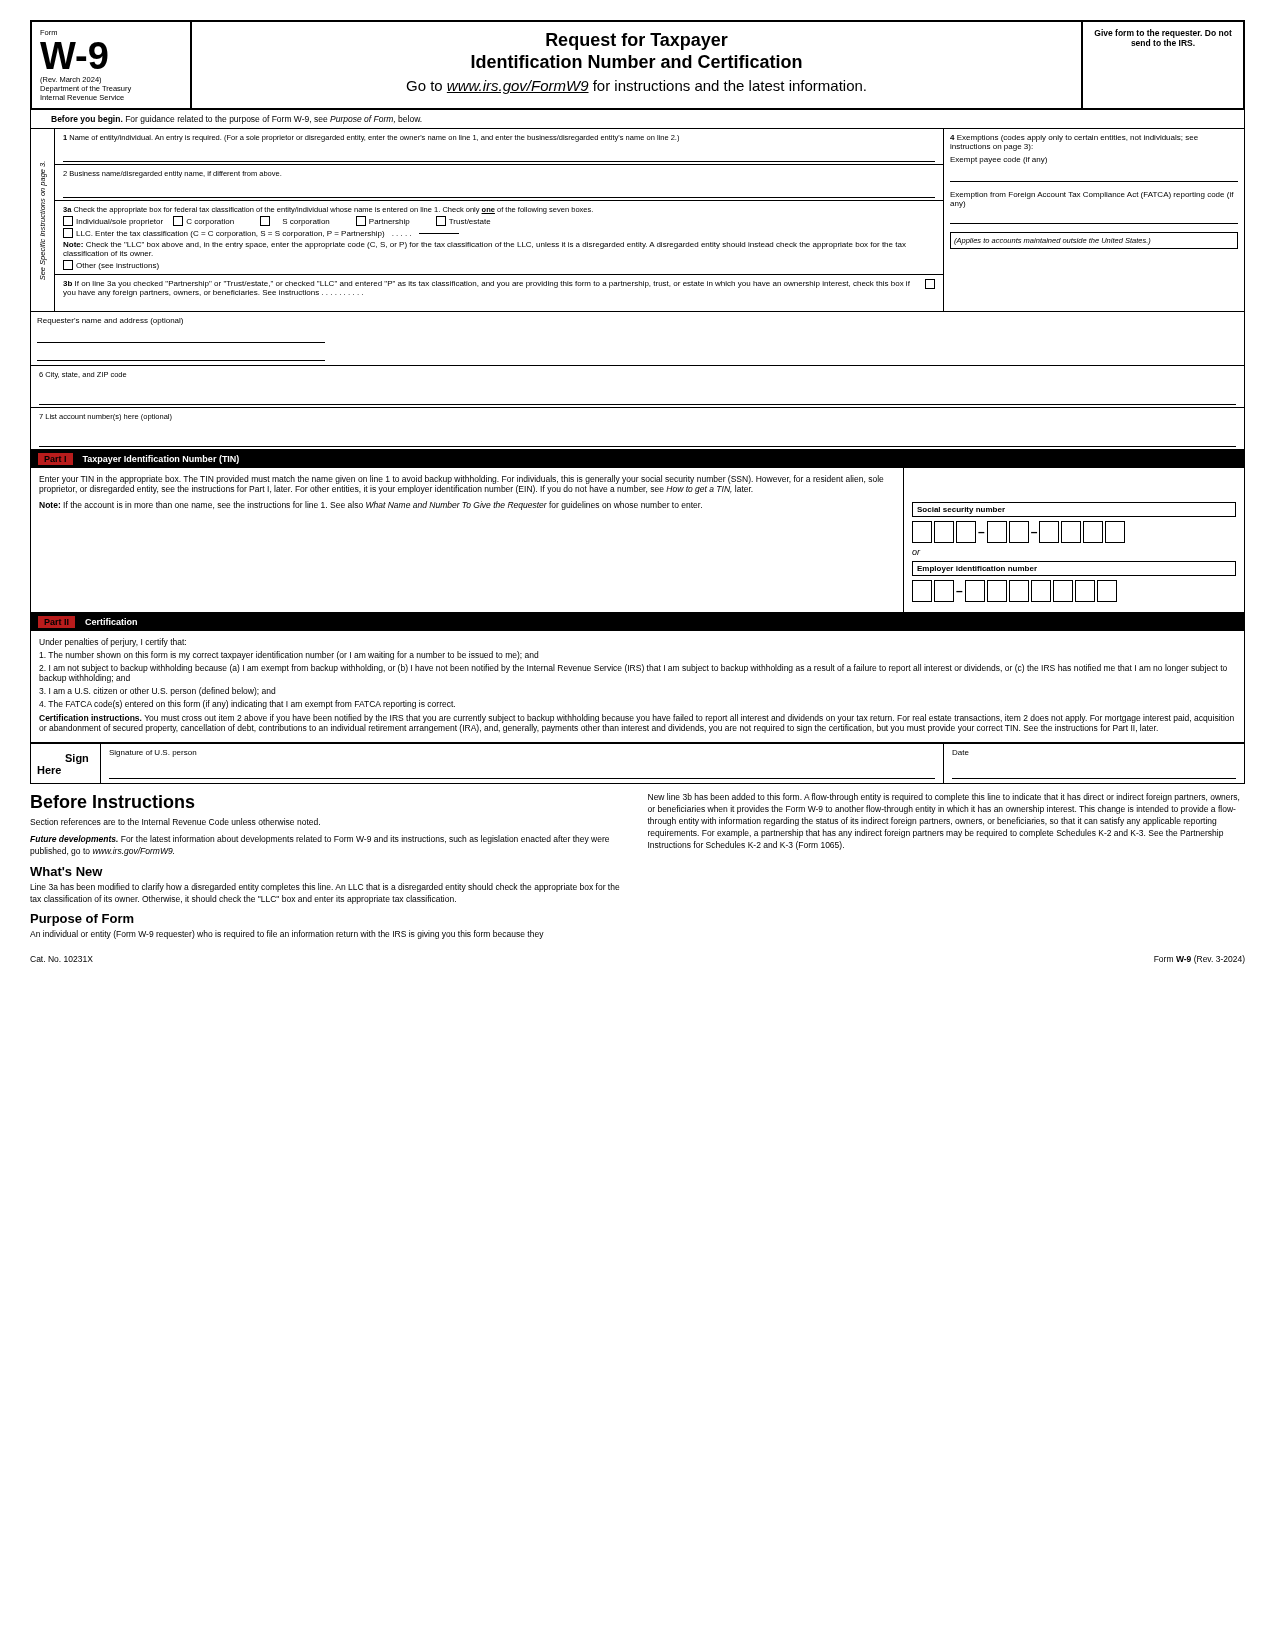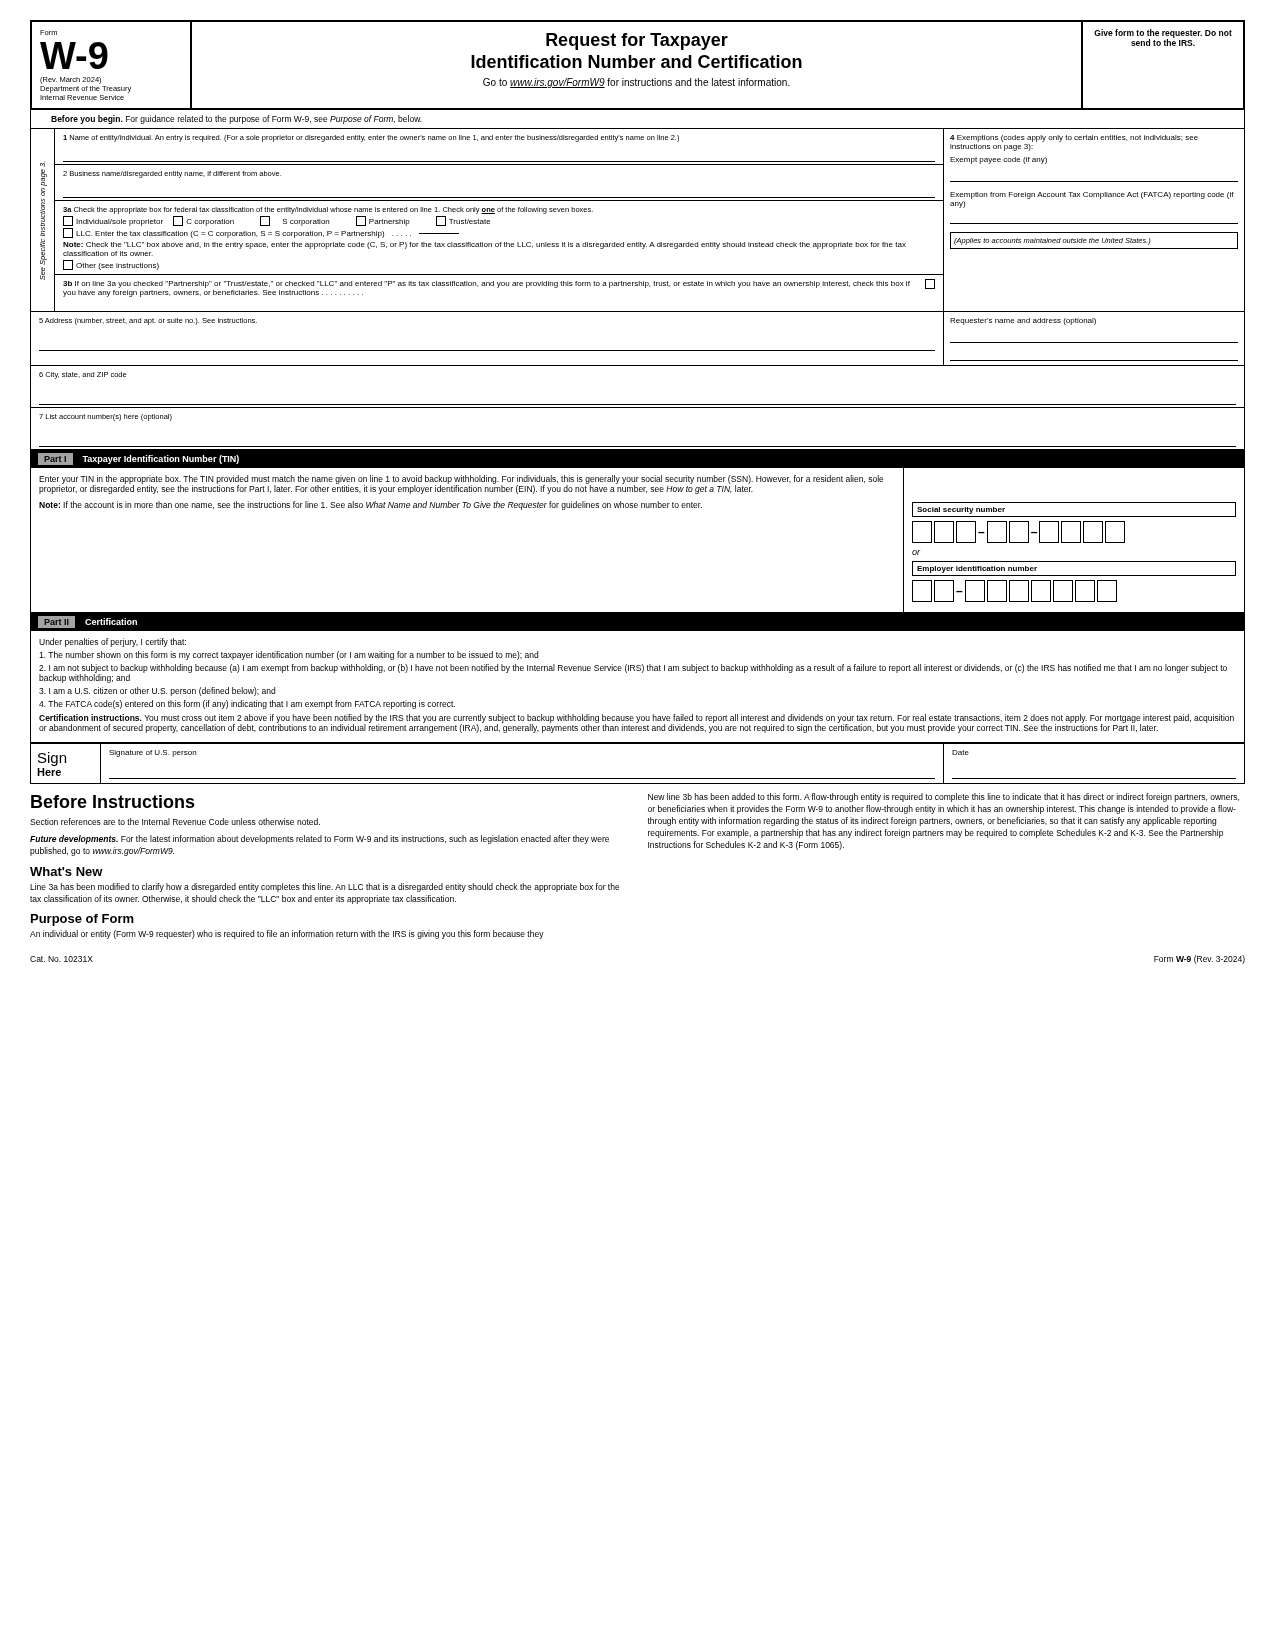--- a/index.html
+++ b/index.html
@@ -47,21 +47,21 @@
       text-align: center;
       padding: 8px 10px;
       border-right: 2px solid #000;
     }
     .header-center h1 {
       font-size: 18px;
       font-weight: bold;
       line-height: 1.2;
     }
     .header-center .subtitle {
-      font-size: 10px;
+      font-size: 15px;
       margin-top: 4px;
     }
     .header-right {
       width: 160px;
       padding: 6px 8px;
       font-size: 8.5px;
       text-align: center;
       font-weight: bold;
     }
     
@@ -156,21 +156,21 @@
       display: flex;
       align-items: center;
       background: #000;
       color: #fff;
       padding: 3px 8px;
       font-size: 9px;
       font-weight: bold;
       gap: 10px;
     }
     .part-header .part-label {
-      background: #a3a3a3;
+      background: #b91c1c;
       color: #000;
       padding: 1px 6px;
       font-weight: bold;
       font-size: 9px;
     }
     
     .tin-section {
       display: flex;
       border: 1px solid #000;
       border-top: none;
@@ -416,26 +416,20 @@
         <div style="border-bottom:1px solid #000; min-height:14px; margin-bottom:8px;"></div>
         <div style="font-size:8px; margin-bottom:2px;">Exemption from Foreign Account Tax Compliance Act (FATCA) reporting code (if any)</div>
         <div style="border-bottom:1px solid #000; min-height:14px; margin-bottom:8px;"></div>
         <div style="font-size:7.5px; font-style:italic; border:1px solid #000; padding:3px;">
           (Applies to accounts maintained outside the United States.)
         </div>
       </div>
     </div>
 
     <div class="form-row">
-      <div style="flex:1; border-right:1px solid #000;">
-        <div class="field-block">
-          <div class="field-label small-text">5  Address (number, street, and apt. or suite no.). See instructions.</div>
-          <div class="address-line"></div>
-        </div>
-      </div>
       <div style="width:300px; padding:4px 6px; font-size:8px;">
         <div>Requester's name and address (optional)</div>
         <div style="border-bottom:1px solid #000; min-height:14px; margin-top:4px;"></div>
         <div style="border-bottom:1px solid #000; min-height:14px; margin-top:4px;"></div>
       </div>
     </div>
 
     <div class="form-row">
       <div style="flex:1;">
         <div class="field-block">
@@ -510,21 +504,21 @@
     <p class="cert-item">3. I am a U.S. citizen or other U.S. person (defined below); and</p>
     <p class="cert-item">4. The FATCA code(s) entered on this form (if any) indicating that I am exempt from FATCA reporting is correct.</p>
     <p class="cert-item" style="margin-top:4px;">
       <span class="bold">Certification instructions.</span>
       <span>You must cross out item 2 above if you have been notified by the IRS that you are currently subject to backup withholding because you have failed to report all interest and dividends on your tax return. For real estate transactions, item 2 does not apply. For mortgage interest paid, acquisition or abandonment of secured property, cancellation of debt, contributions to an individual retirement arrangement (IRA), and, generally, payments other than interest and dividends, you are not required to sign the certification, but you must provide your correct TIN. See the instructions for Part II, later.</span>
     </p>
   </div>
 
   <div class="sign-section">
     <div class="sign-label">
-      <span style="font-size:15px; font-weight:normal;">Sign</span>
+      <span style="font-size:11px; font-weight:bold;margin-left:28px;">Sign</span>
       <span style="font-size:11px; font-weight:bold;">Here</span>
     </div>
     <div class="sign-left">
       <div style="font-size:8px;">Signature of U.S. person</div>
       <div style="border-bottom:1px solid #000; min-height:22px;"></div>
     </div>
     <div class="sign-right">
       <div style="font-size:8px;">Date</div>
       <div style="border-bottom:1px solid #000; min-height:22px;"></div>
     </div>

